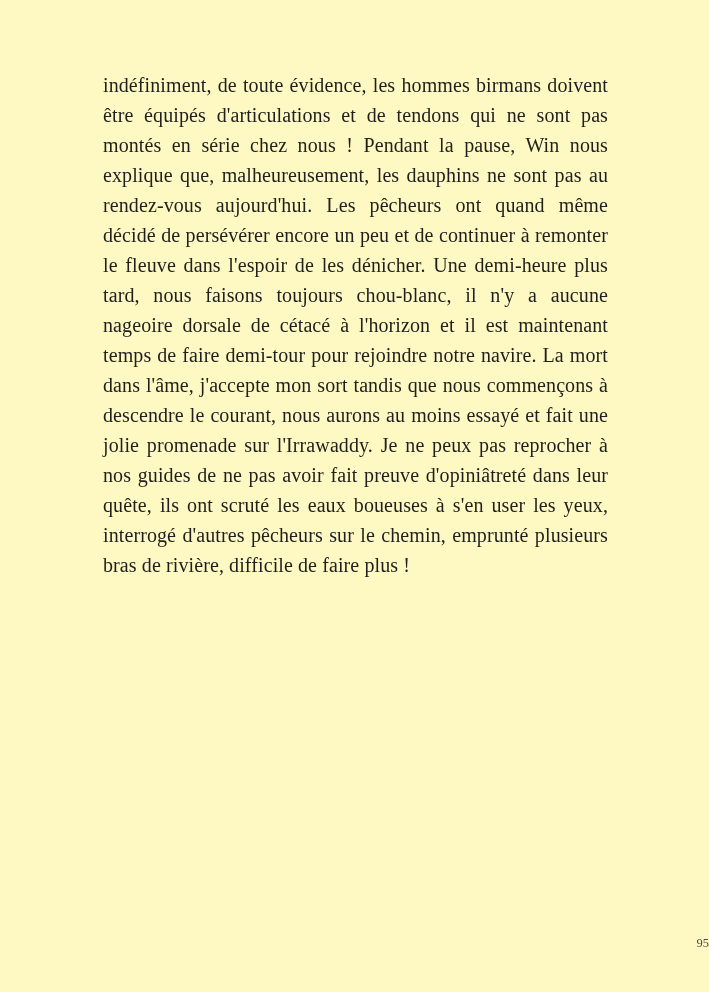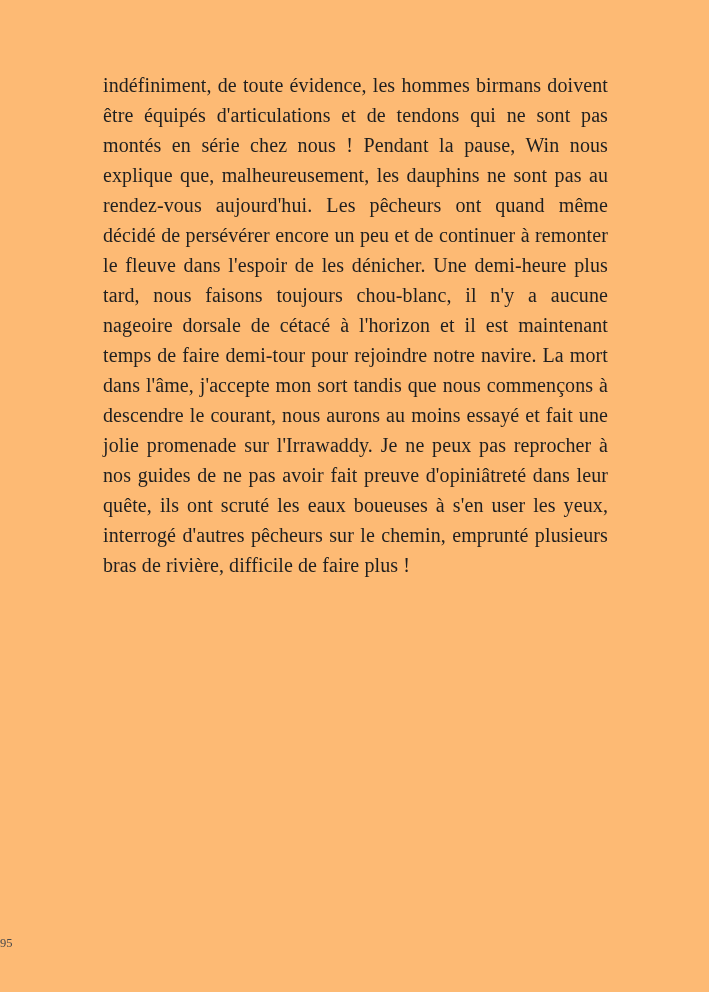--- a/index.html
+++ b/index.html
@@ -10,40 +10,40 @@
     body {
       width: 709px;
       height: 992px;
       position: relative;
       overflow: hidden;
       font-family: "Liberation Serif", serif;
     }
     .page {
       position: absolute;
       inset: 0;
-      background: #fdba74;
+      background: #fef9c3;
     }
     .body-text {
       position: absolute;
       left: 103px;
       top: 70px;
       width: 505px;
       margin: 0;
       font-size: 20px;
       line-height: 30px;
       color: #1f1f1f;
       text-align: justify;
       letter-spacing: 0.1px;
     }
     .page-number {
       position: absolute;
       left: 0;
       right: 0;
       top: 936px;
-      text-align: left;
+      text-align: right;
       font-size: 12.5px;
       color: #4a4a4a;
     }
   </style>
 </head>
 <body>
 
 <div class="page">
   <p class="body-text">indéfiniment, de toute évidence, les hommes birmans doivent être équipés d'articulations et de tendons qui ne sont pas montés en série chez nous ! Pendant la pause, Win nous explique que, malheureusement, les dauphins ne sont pas au rendez-vous aujourd'hui. Les pêcheurs ont quand même décidé de persévérer encore un peu et de continuer à remonter le fleuve dans l'espoir de les dénicher. Une demi-heure plus tard, nous faisons toujours chou-blanc, il n'y a aucune nageoire dorsale de cétacé à l'horizon et il est maintenant temps de faire demi-tour pour rejoindre notre navire. La mort dans l'âme, j'accepte mon sort tandis que nous commençons à descendre le courant, nous aurons au moins essayé et fait une jolie promenade sur l'Irrawaddy. Je ne peux pas reprocher à nos guides de ne pas avoir fait preuve d'opiniâtreté dans leur quête, ils ont scruté les eaux boueuses à s'en user les yeux, interrogé d'autres pêcheurs sur le chemin, emprunté plusieurs bras de rivière, difficile de faire plus !</p>
   <div class="page-number">95</div>

